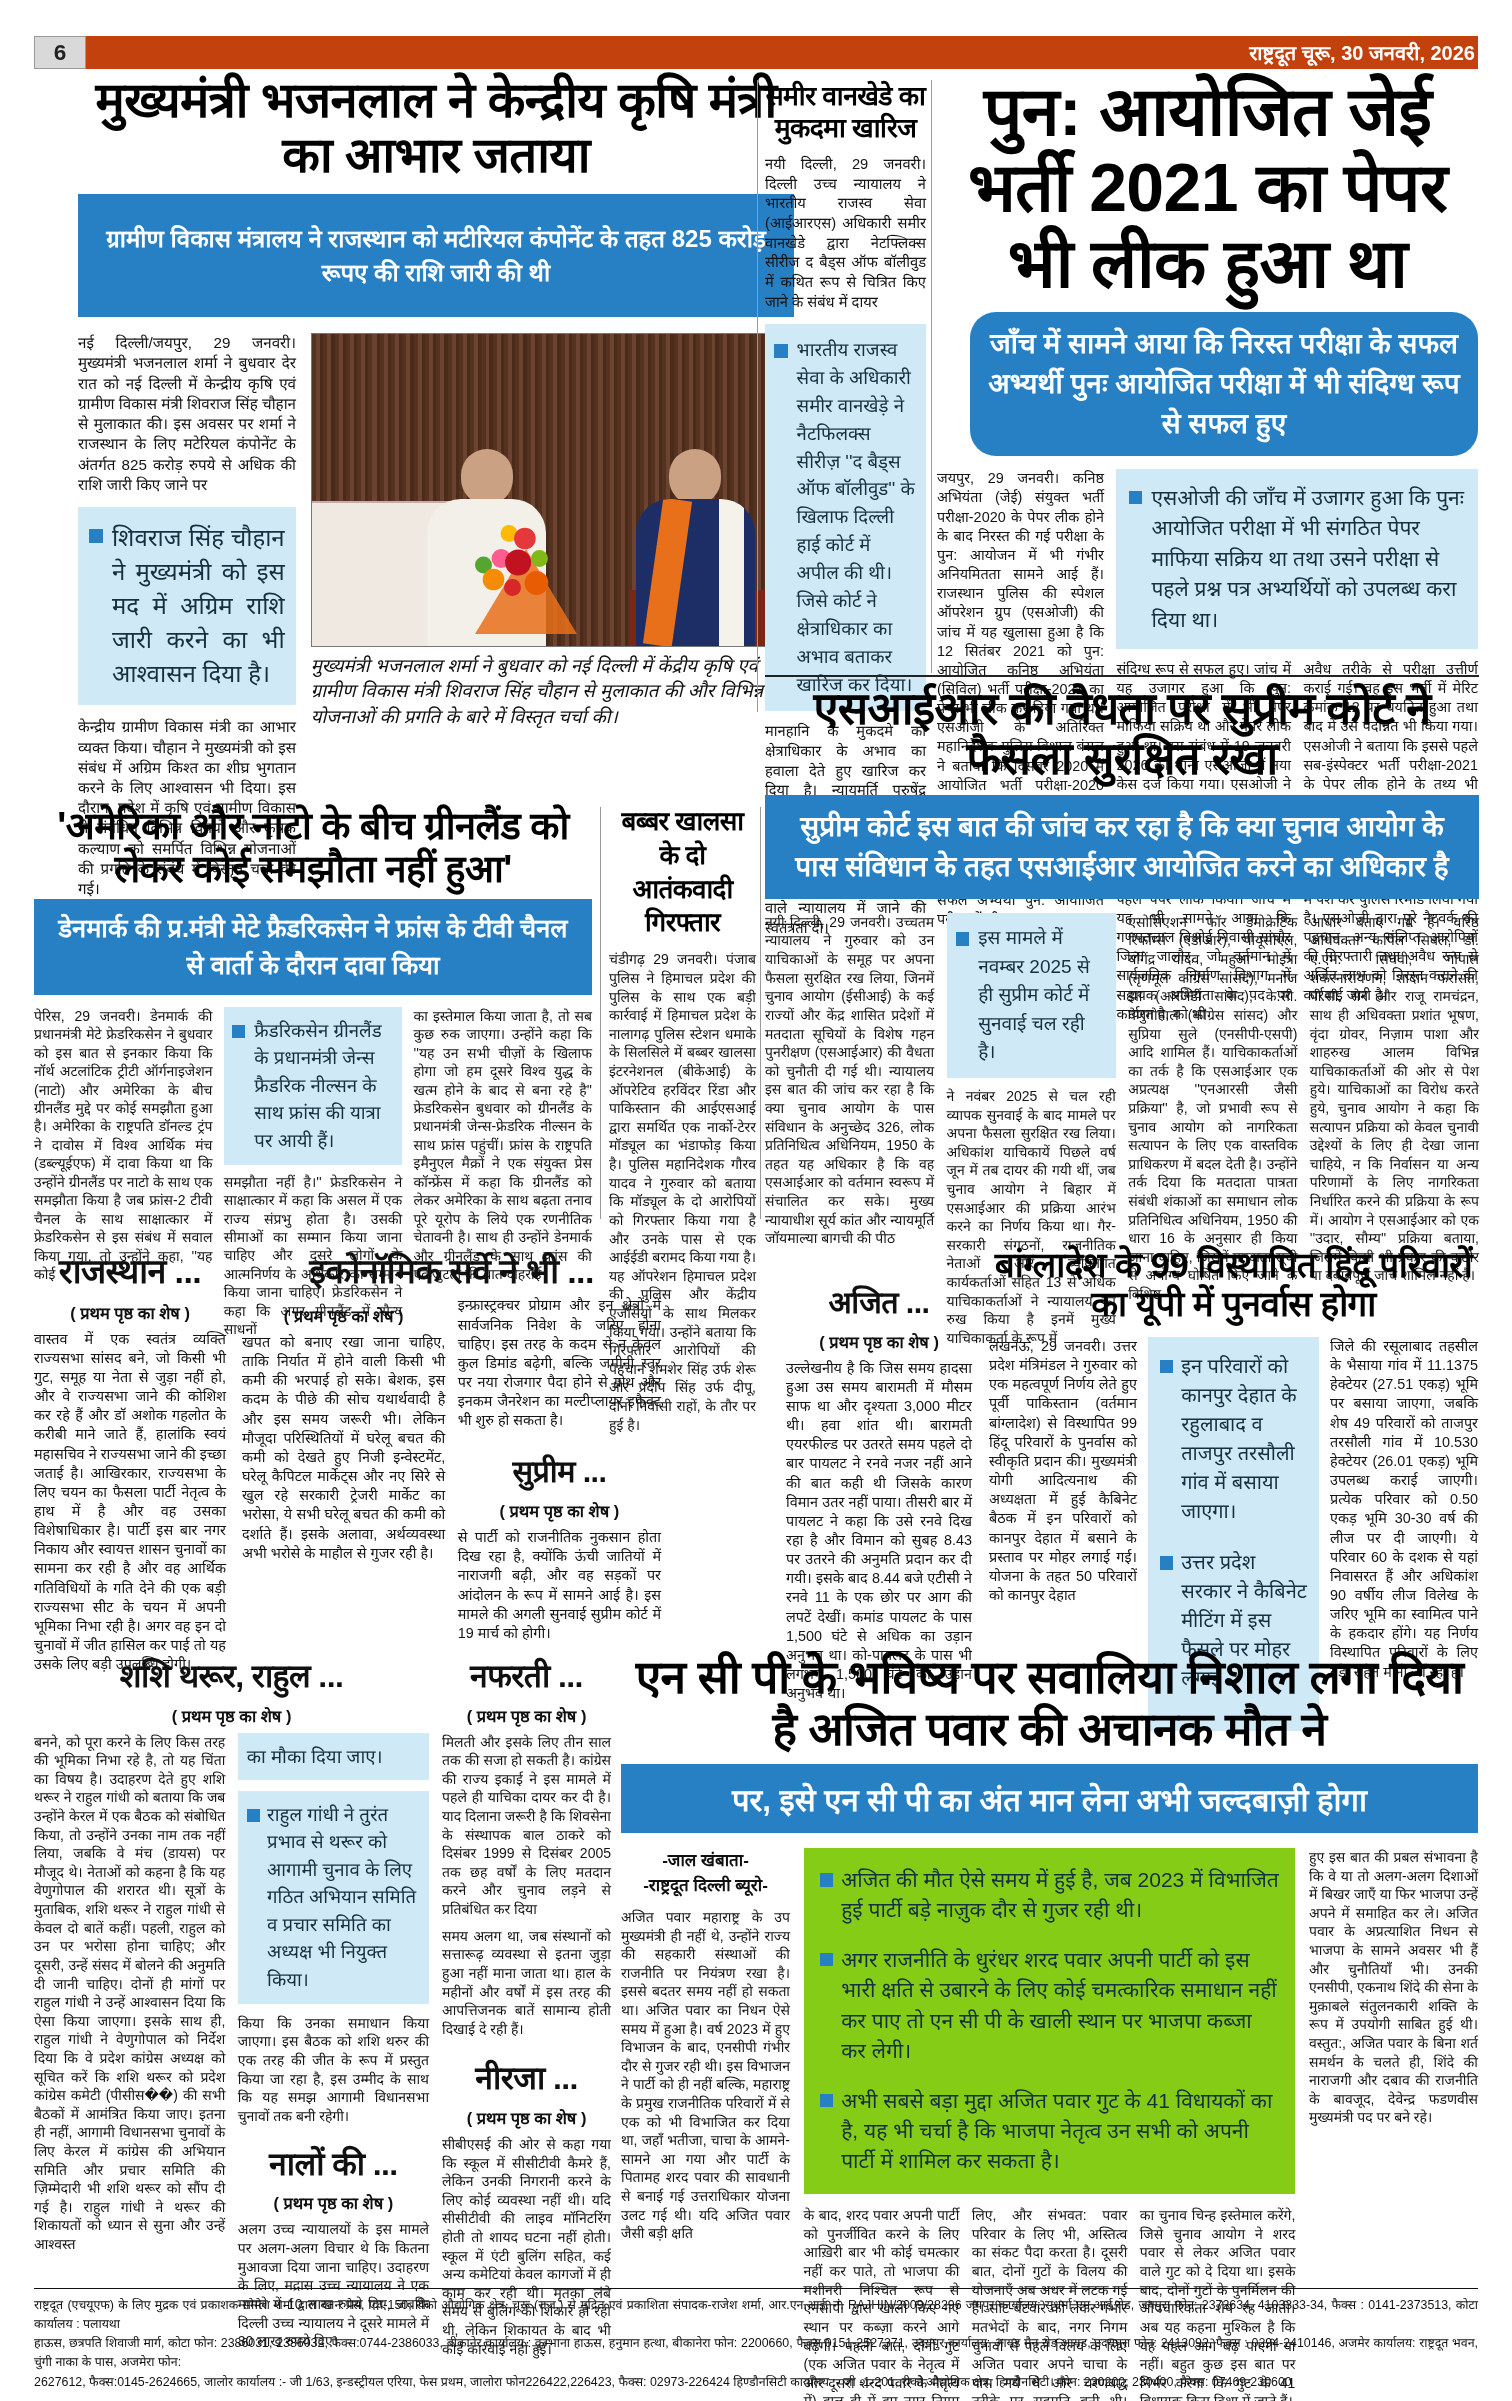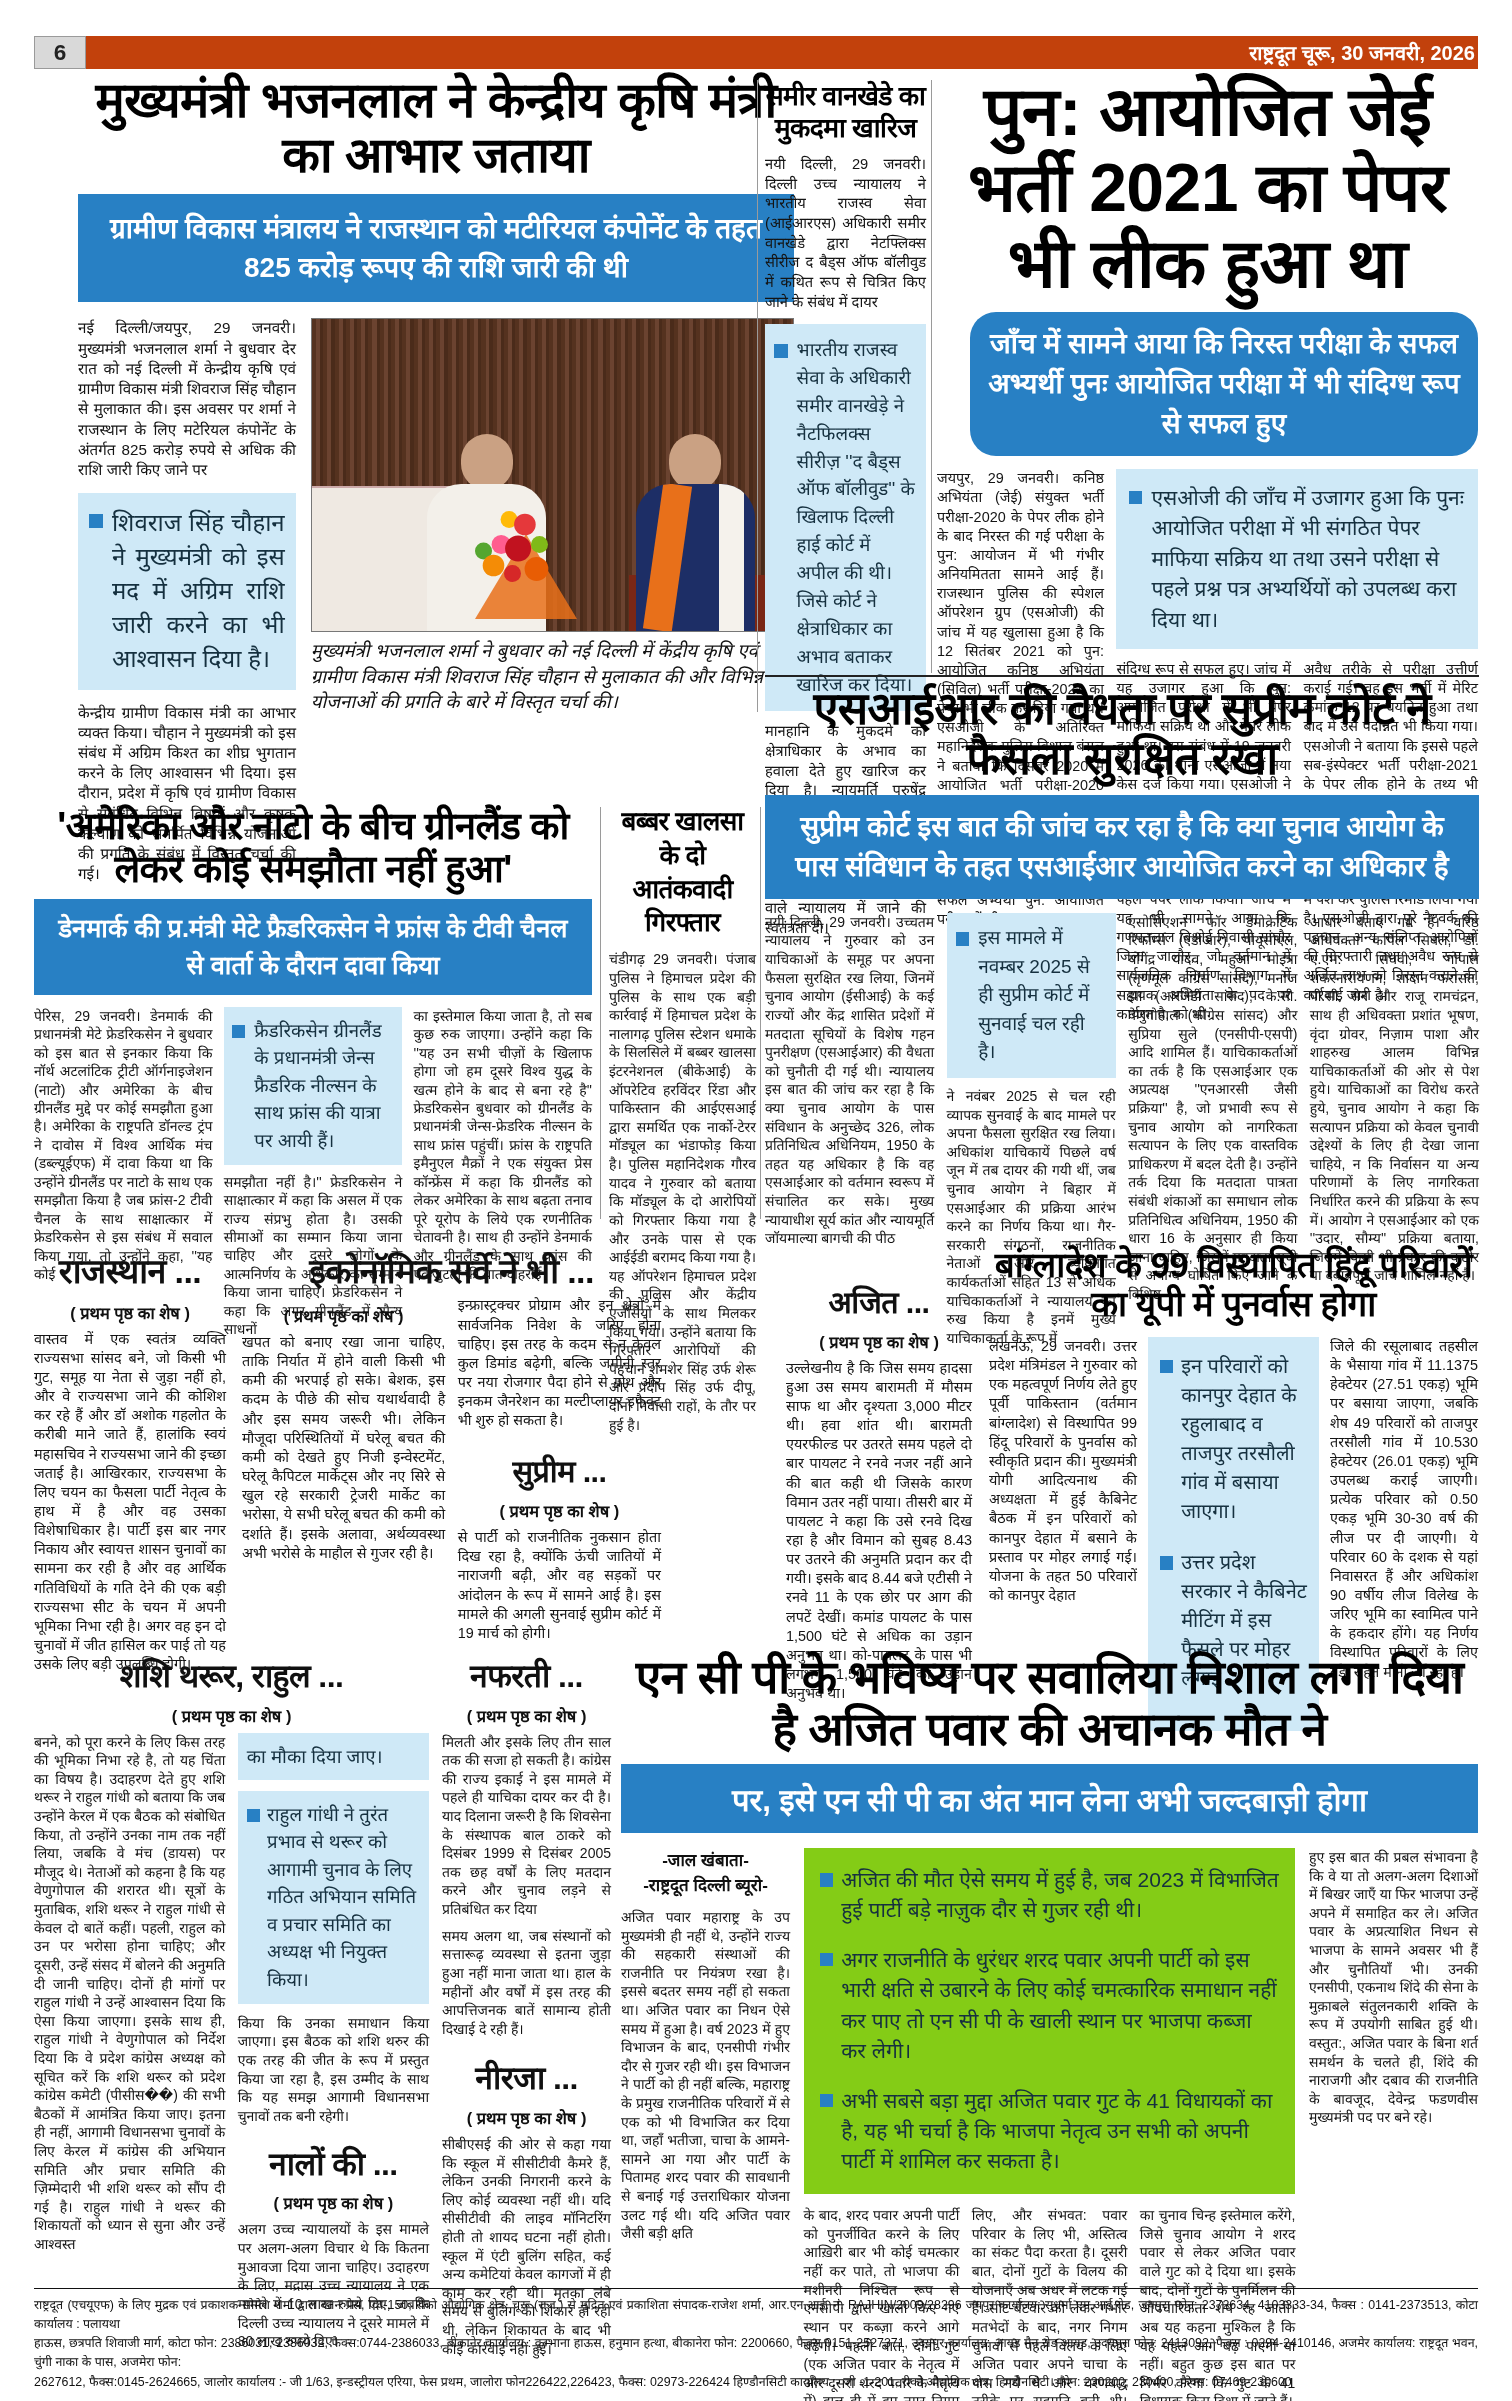--- a/index.html
+++ b/index.html
@@ -18,21 +18,21 @@
   .sq{flex:0 0 auto;width:13.6px;height:13.6px;background:#2880c4;margin-top:8px;}
   .pulltext{font-weight:400;color:#15303f;}
   .body{ text-align:justify;color:#141414;}
   .cont{font-weight:800;text-align:center;}
   .sec-label{font-weight:800;text-align:center;letter-spacing:-0.6px;}
   .vrule{position:absolute;width:1.1px;background:#9a9a9a;}
   .hrule{position:absolute;height:1.7px;background:#222;}
   
   #blockA{position:absolute;left:34px;top:73px;width:716px;margin-left:44px;}
   #blockA .headline{font-size:49px;}
-  #blockA .band{margin-top:11.3px;padding:15px 19px;font-size:28px;line-height:1.4;}
+  #blockA .band{margin-top:11.3px;padding:28px 19px;font-size:24px;line-height:1.4;}
   .a-bodyrow{display:flex;gap:14.7px;margin-top:16px;}
   .a-left{width:218px;font-size:15.2px;line-height:1.33;}
   .a-left .pullbox{margin:12.4px 0;padding:13.6px 11.3px;}
   .a-left .pulltext{font-size:24px;line-height:1.42;}
   .a-right{flex:1;}
   .caption{font-size:18.6px;line-height:1.38;font-style:italic;margin-top:5.6px;color:#111;}
   
   .photo{position:relative;height:312px;border:0.6px solid #777;overflow:hidden;
          background:repeating-linear-gradient(90deg,#55321f 0 4px,#6b4330 4px 8px,#4a2b1a 8px 11.3px);}
   .ph-panel{position:absolute;left:0;bottom:0;width:40%;height:46%;background:#efe9e2;border-top:2.3px solid #caa;}

